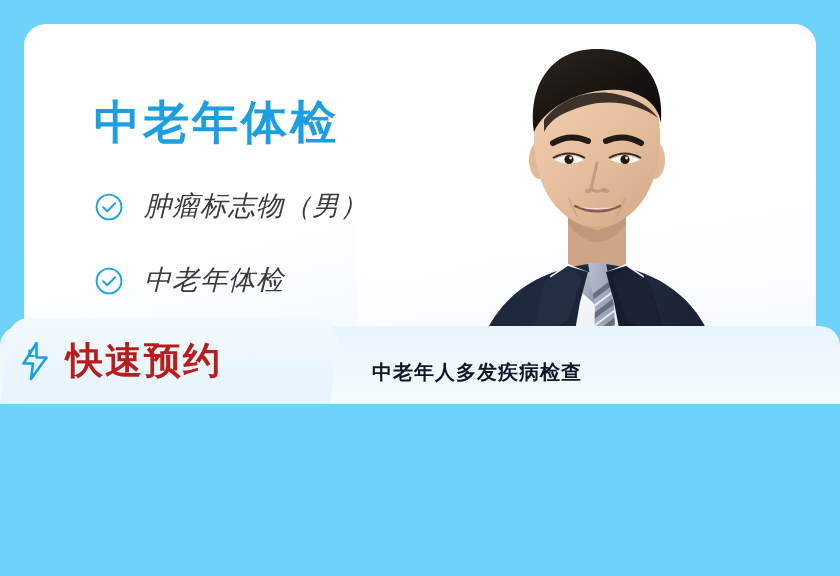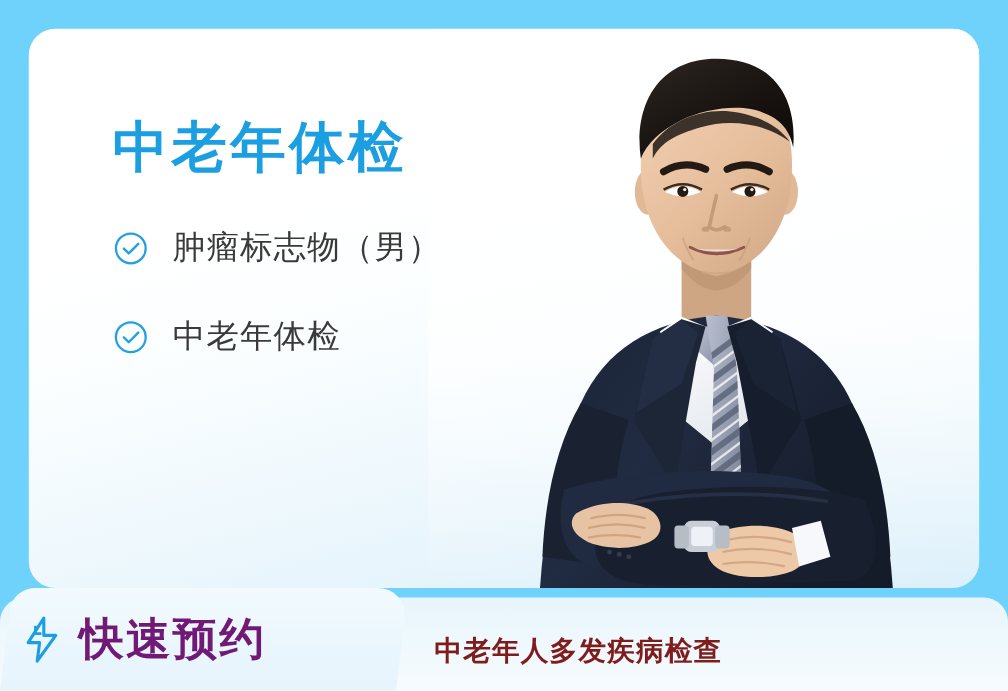--- a/index.html
+++ b/index.html
@@ -6,21 +6,21 @@
   html,body { width:840px; height:576px; overflow:hidden; }
   body {
     font-family:"Liberation Sans","DejaVu Sans",sans-serif;
     background:#6ed2fb;
     position:relative;
   }
 
   
   #poster {
     position:absolute; inset:0;
-    width:840px; height:576px;
+    width:840px; height:404px;
     background:#6ed2fb;
     overflow:hidden;
   }
 
   
   #card {
     position:absolute;
     left:24px; top:24px;
     width:792px; height:466px;
     border-radius:22px;
@@ -54,21 +54,21 @@
   }
   #feature-list { margin-top:30px; }
   .feature-row {
     display:flex; align-items:center;
     height:56px; margin-bottom:18px;
   }
   .check-icon { width:30px; height:30px; flex:0 0 30px; margin-right:20px; }
   .check-icon svg { display:block; width:30px; height:30px; }
   .feature-label {
     font-size:27px; color:#3a3a3a; letter-spacing:1px;
-    line-height:1; white-space:nowrap;
+    line-height:1; white-space:nowrap;font-style:italic;
   }
 
   
   #person {
     position:absolute;
     right:-6px; bottom:0;
     width:430px; height:470px;
     z-index:4;
   }
   #person svg { display:block; width:100%; height:100%; }
@@ -93,26 +93,26 @@
     transform:skewX(-7deg);
     transform-origin:bottom left;
   }
   #bar-left-content {
     position:absolute; left:0; bottom:0; width:330px; height:86px;
     display:flex; align-items:center;
   }
   #bolt-icon { width:34px; height:40px; margin-left:18px; flex:0 0 34px; }
   #bolt-icon svg { display:block; width:34px; height:40px; }
   #quick-label {
-    font-size:37px; font-weight:700; color:#701a75;
+    font-size:37px; font-weight:700; color:#b91c1c;
     letter-spacing:2px; margin-left:14px; white-space:nowrap;
   }
   #bar-right-label {
-    position:absolute; left:362px; bottom:18px;
-    font-size:23px; font-weight:700; color:#7f1d1d;
+    position:absolute; left:372px; bottom:18px;
+    font-size:20px; font-weight:700; color:#0f172a;
     letter-spacing:1px; white-space:nowrap;
   }
 </style>
 </head>
 <body>
 
 <div id="poster">
 
   <div id="card">
 

